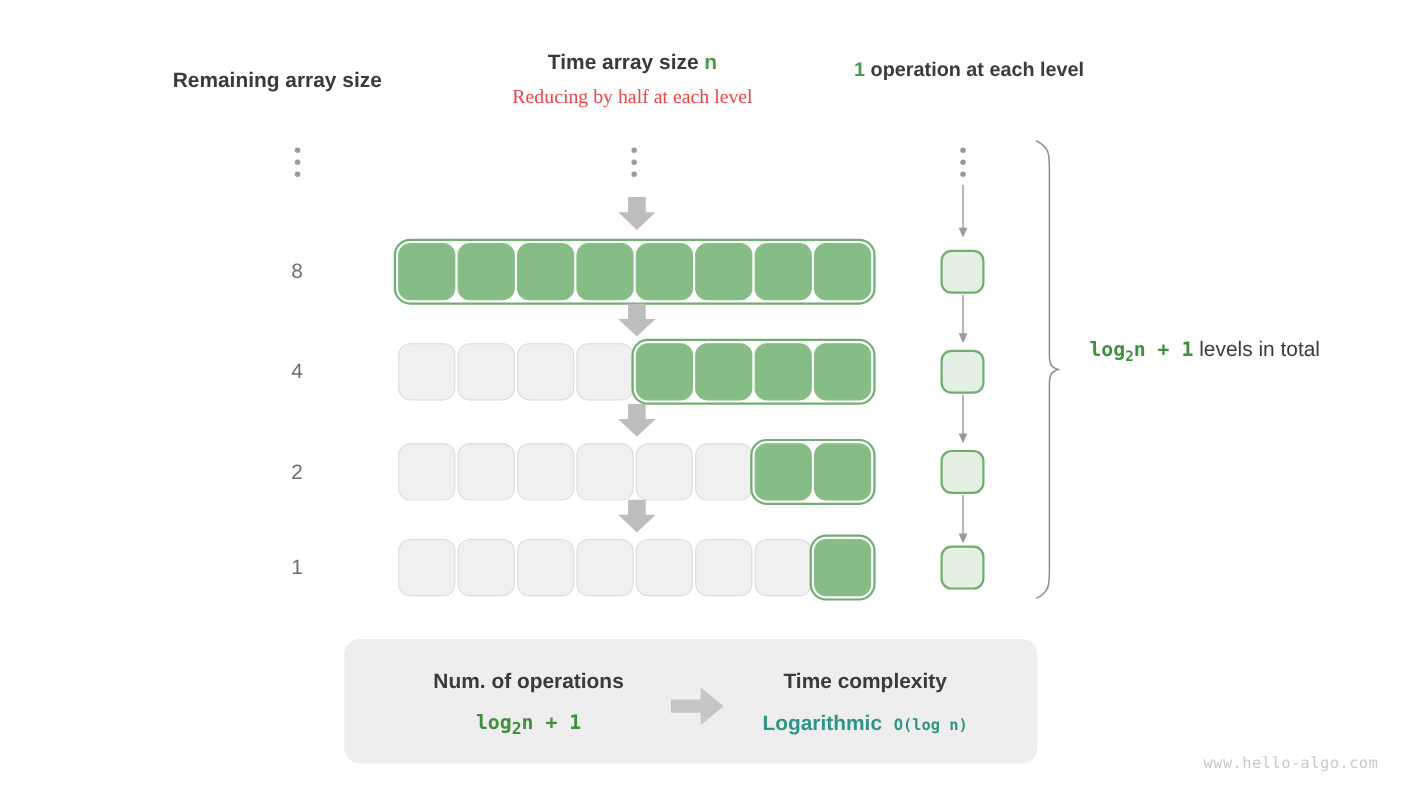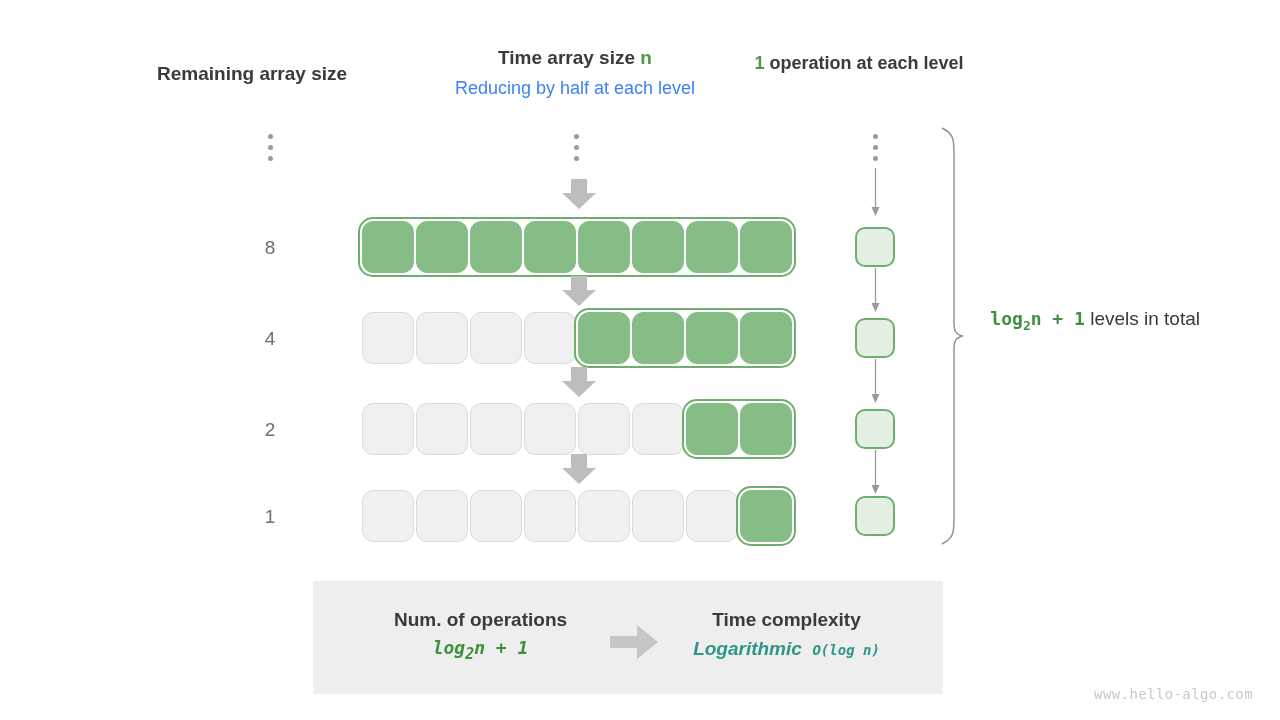--- a/index.html
+++ b/index.html
@@ -38,25 +38,26 @@
   .hdr-input {
     left: 375px;
     top: 46px;
     width: 400px;
     font-size: 19px;
   }
   .hdr-input .sub {
     display: block;
     font-weight: normal;
     font-size: 18px;
-    color: #3b82f6;
+    color: #ef4444;
     margin-top: 6px;
+    font-family: Liberation Serif, serif;
   }
   .hdr-ops {
-    left: 754px;
+    left: 776px;
     top: 50px;
     width: 210px;
     font-size: 18px;
     line-height: 1.45;
     white-space: normal;
   }
   .green { color: #4c9a4c; }
 
   
   .dots {
@@ -176,41 +177,41 @@
   .mono-green sub { font-size: 0.72em; }
 
   
   .summary {
     position: absolute;
     left: 313px;
     top: 581px;
     width: 630px;
     height: 113px;
     background: #eeeeee;
-    border-radius: 2px;
+    border-radius: 14px;
   }
   .sum-left, .sum-right {
     position: absolute;
     top: 24px;
     text-align: center;
     line-height: 1.55;
   }
   .sum-left  { left: 30px;  width: 275px; }
   .sum-right { left: 336px; width: 275px; }
   .sum-title {
     display: block;
     font-size: 19px;
     font-weight: bold;
     color: #3a3a3a;
   }
   .sum-val {
     display: block;
+    margin-top: 10px;
     font-size: 19px;
     font-weight: bold;
-    font-style: italic;
   }
   .sum-val.greenv {
     font-family: "DejaVu Sans Mono", monospace;
     color: #3f8f3f;
     font-size: 18px;
   }
   .sum-val.tealv { color: #2f9587; }
   .sum-val.tealv .mono {
     font-family: "DejaVu Sans Mono", monospace;
     font-size: 14px;

